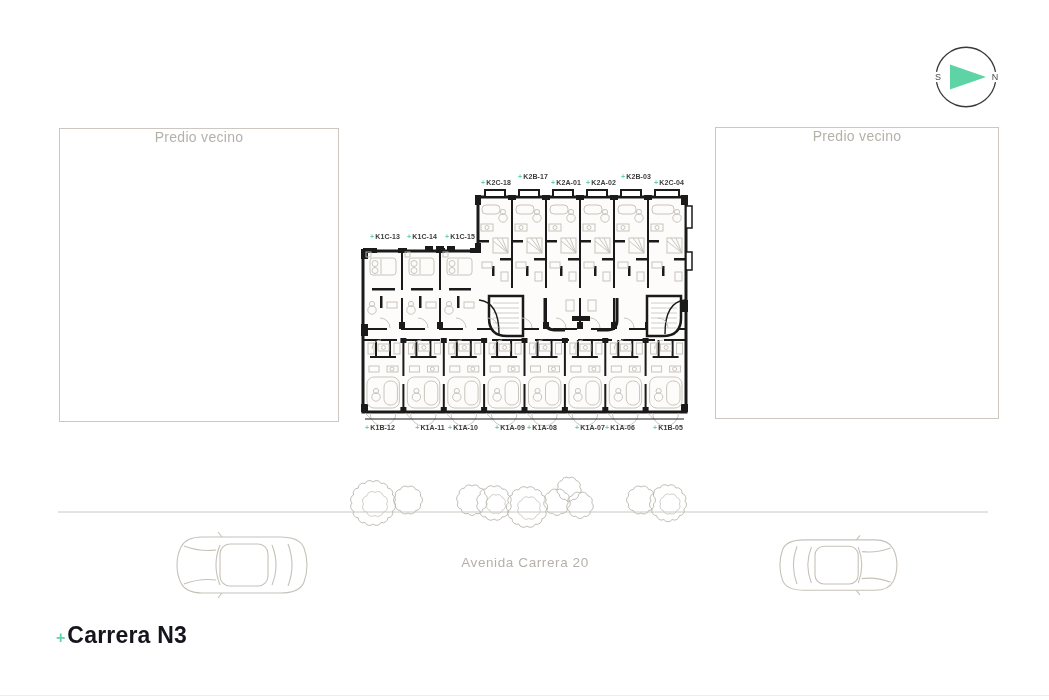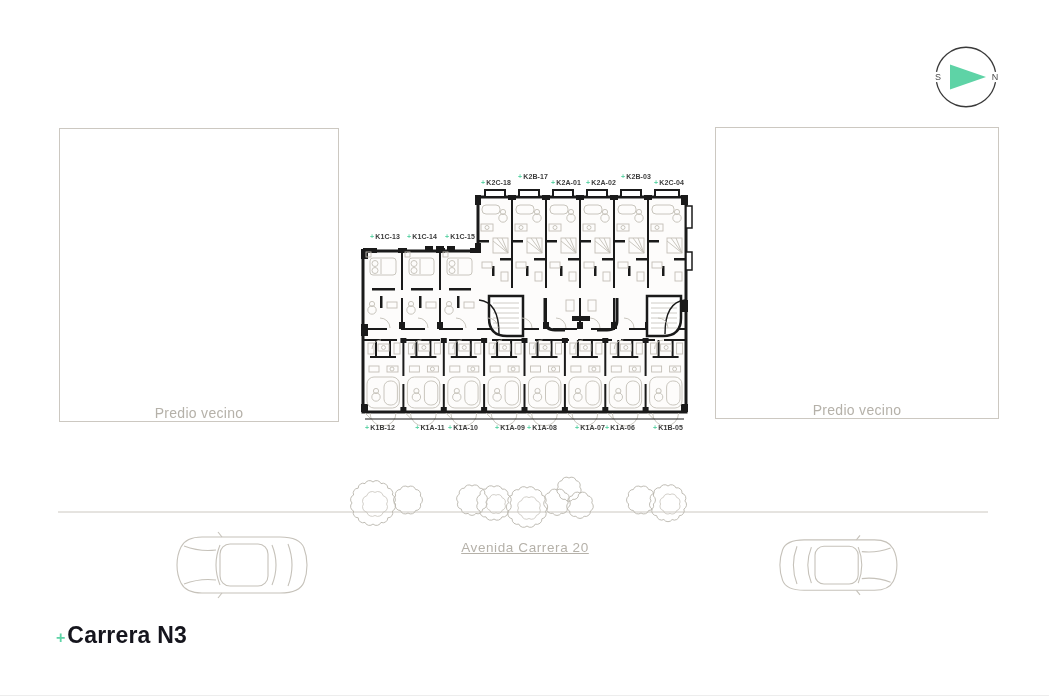--- a/index.html
+++ b/index.html
@@ -1,28 +1,28 @@
 <!DOCTYPE html>
 <html style="--accent: #5ed3a6; --muted: #b5b1a9; --line: #ccc8c1; --titlec: #15151d;"><head>
 <meta charset="utf-8">
 <style>
   :root{ --accent:#5ed3a6; --muted:#b5b1a9; --line:#ccc8c1; --titlec:#15151d; }
   html,body{margin:0;padding:0;background:#fff;}
   #stage{position:relative;width:1049px;height:700px;background:#fff;overflow:hidden;
          font-family:"Liberation Sans",sans-serif;}
   #scene{position:absolute;left:0;top:0;}
-  .predio{position:absolute;border:1px solid var(--line);display:flex;align-items:flex-end;
+  .predio{position:absolute;border:1px solid var(--line);display:flex;align-items:flex-start;
           justify-content:center;color:var(--muted);font-size:14px;letter-spacing:.3px;}
   .predio-left{left:59px;top:128px;width:278px;height:292px;}
   .predio-right{left:715px;top:127px;width:282px;height:290px;}
   .ulabel{position:absolute;transform:translateX(-50%);white-space:nowrap;
           font-weight:700;font-size:7px;color:#3b3b3b;letter-spacing:.1px;cursor:pointer;}
   .ulabel .plus{color:var(--accent);margin-right:1px;}
-  .street-name{position:absolute;left:525px;top:540px;transform:translateX(-50%);
-               color:var(--muted);font-size:13.5px;letter-spacing:.6px;text-decoration:underline;}
+  .street-name{position:absolute;left:525px;top:555px;transform:translateX(-50%);
+               color:var(--muted);font-size:13.5px;letter-spacing:.6px;}
   .compass-letter{position:absolute;transform:translate(-50%,-50%);font-size:9px;
                   color:#4a4a4a;font-weight:400;}
   .title{position:absolute;left:56px;top:622px;display:flex;align-items:baseline;}
   .title .title-plus{color:var(--accent);font-weight:800;font-size:16px;margin-right:2px;}
   .title .title-text{color:var(--titlec);font-weight:800;font-size:23px;letter-spacing:.2px;}
   .page-edge{position:absolute;left:0;top:695px;width:1049px;height:1px;background:#ededed;}
 </style>
 </head>
 <body>
 

